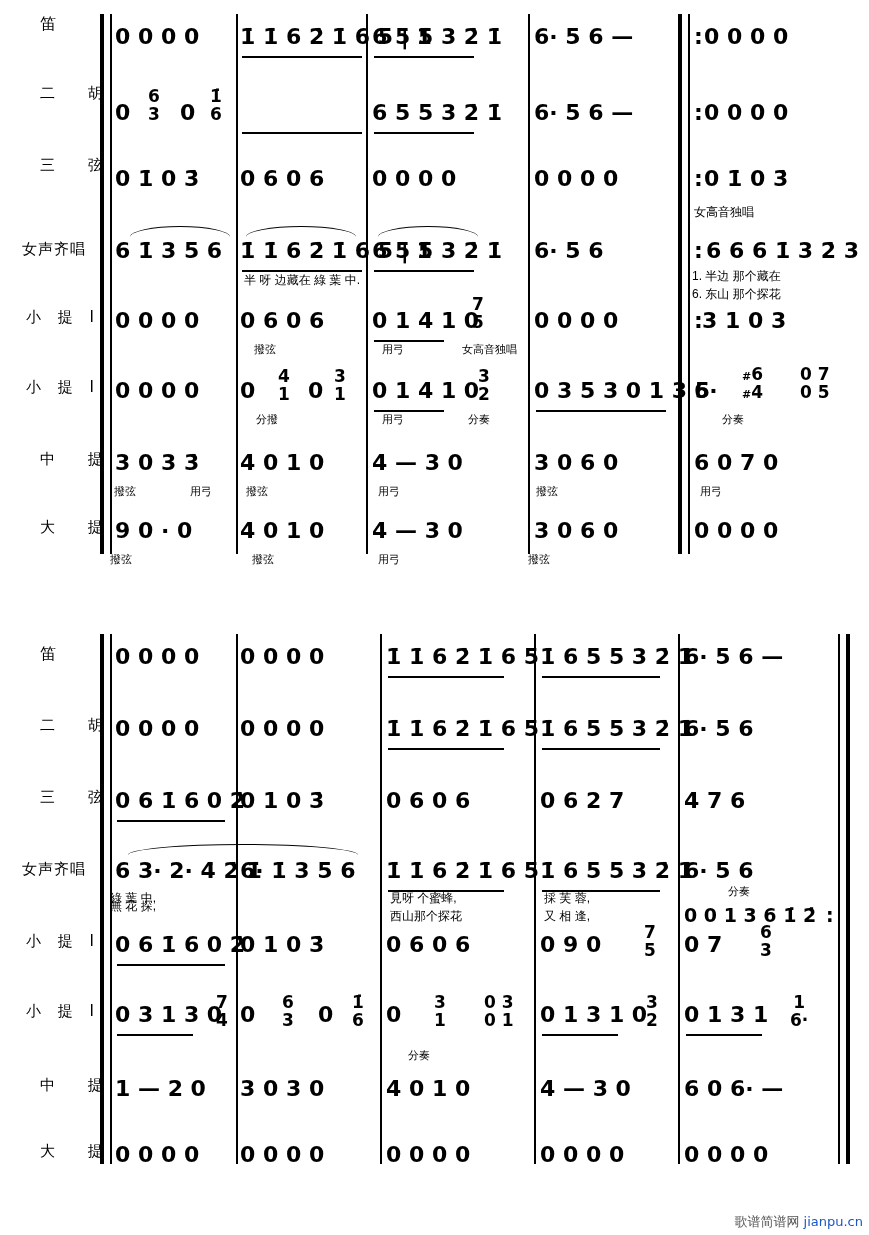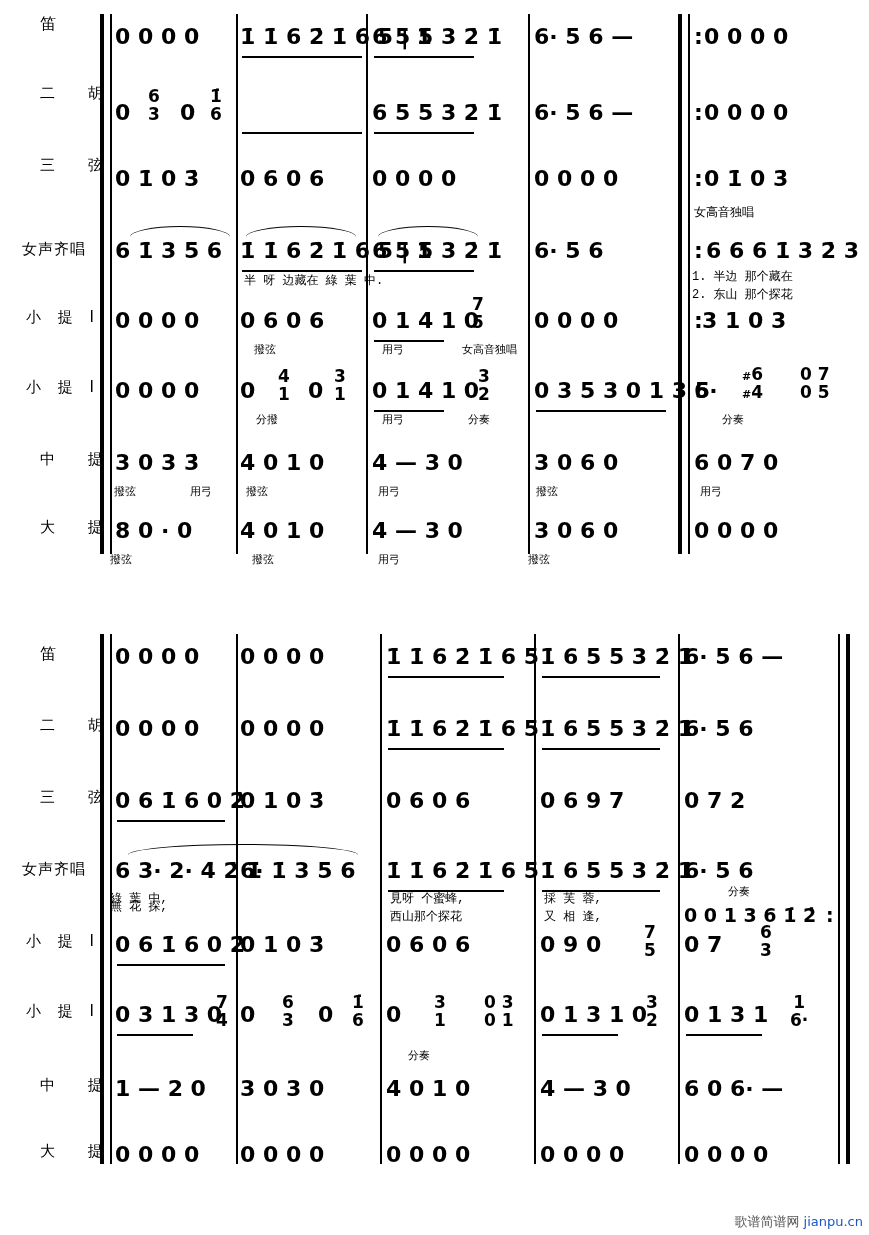--- a/index.html
+++ b/index.html
@@ -9,21 +9,21 @@
   .system{position:relative;}
   .row{position:relative;height:74px;}
 
   .label{position:absolute;left:40px;width:80px;font-size:16px;letter-spacing:6px;font-family:"DejaVu Sans","Liberation Sans",sans-serif;}
   .label.wide{letter-spacing:1px;font-size:15px;left:22px;width:100px;}
 
   
   .vline{position:absolute;width:2px;background:#000;}
   .vline.thick{width:4px;}
   .notes{position:absolute;font-size:22px;font-weight:bold;letter-spacing:0;white-space:nowrap;font-family:"DejaVu Sans","Liberation Sans",sans-serif;}
-  .lyr{position:absolute;font-size:12px;white-space:nowrap;font-family:Liberation Mono, monospace;}
+  .lyr{position:absolute;font-size:12px;white-space:nowrap;font-family:Liberation Sans, sans-serif;}
   .tech{position:absolute;font-size:11px;white-space:nowrap;}
   .beam{position:absolute;height:2px;background:#000;}
   .slur{position:absolute;border-top:1.6px solid #000;border-radius:50%/100% 100% 0 0;height:10px;}
   .repeat{position:absolute;font-size:22px;font-weight:bold;}
   .pagenum{position:absolute;left:0;right:0;text-align:center;font-size:17px;}
   .watermark{position:absolute;right:6px;bottom:4px;font-size:13px;color:#555;}
   .watermark .blue{color:#1a57c4;}
   .fig{position:absolute;font-size:17px;font-weight:bold;line-height:1.05;text-align:center;}
   .solo{position:absolute;font-size:12px;}
 </style>
@@ -87,21 +87,21 @@
       <div class="notes" style="left:534px;top:16px;">6·    5 6</div>
       <div class="repeat" style="left:694px;top:16px;">:</div>
       <div class="notes" style="left:706px;top:16px;">6 6 6 1̇ 3 2̇ 3</div>
       <div class="slur" style="left:130px;top:4px;width:100px;"></div>
       <div class="slur" style="left:246px;top:4px;width:110px;"></div>
       <div class="slur" style="left:378px;top:4px;width:100px;"></div>
       <div class="beam" style="left:242px;top:48px;width:120px;"></div>
       <div class="beam" style="left:374px;top:48px;width:100px;"></div>
       <div class="lyr" style="left:244px;top:50px;">半 呀   边藏在   綠 葉 中.</div>
       <div class="lyr" style="left:692px;top:46px;">1. 半边 那个藏在</div>
-      <div class="lyr" style="left:692px;top:64px;">2. 东山 那个探花</div>
+      <div class="lyr" style="left:692px;top:64px;">6. 东山 那个探花</div>
     </div>
 
     <div class="row" style="position:absolute;top:302px;left:0;width:869px;">
       <div class="label wide" style="left:26px;top:6px;letter-spacing:6px;">小 提 I</div>
       <div class="notes" style="left:115px;top:6px;">0  0   0    0</div>
       <div class="notes" style="left:240px;top:6px;">0   6   0 6</div>
       <div class="notes" style="left:372px;top:6px;">0 1 4 1 0</div>
       <div class="fig" style="left:472px;top:-6px;">7<br>5</div>
       <div class="notes" style="left:534px;top:6px;">0   0   0   0</div>
       <div class="repeat" style="left:694px;top:6px;">:</div>
@@ -143,21 +143,21 @@
       <div class="tech" style="left:114px;top:40px;">撥弦</div>
       <div class="tech" style="left:190px;top:40px;">用弓</div>
       <div class="tech" style="left:246px;top:40px;">撥弦</div>
       <div class="tech" style="left:378px;top:40px;">用弓</div>
       <div class="tech" style="left:536px;top:40px;">撥弦</div>
       <div class="tech" style="left:700px;top:40px;">用弓</div>
     </div>
 
     <div class="row" style="position:absolute;top:512px;left:0;width:869px;">
       <div class="label wide" style="left:40px;top:6px;letter-spacing:14px;">大 提</div>
-      <div class="notes" style="left:115px;top:6px;">8   0 ·  0</div>
+      <div class="notes" style="left:115px;top:6px;">9   0 ·  0</div>
       <div class="notes" style="left:240px;top:6px;">4   0   1 0</div>
       <div class="notes" style="left:372px;top:6px;">4   —   3   0</div>
       <div class="notes" style="left:534px;top:6px;">3   0   6   0</div>
       <div class="notes" style="left:694px;top:6px;">0   0    0 0</div>
       <div class="tech" style="left:110px;top:40px;">撥弦</div>
       <div class="tech" style="left:252px;top:40px;">撥弦</div>
       <div class="tech" style="left:378px;top:40px;">用弓</div>
       <div class="tech" style="left:528px;top:40px;">撥弦</div>
     </div>
   </div>
@@ -193,22 +193,22 @@
       <div class="notes" style="left:684px;top:10px;">6·    5 6</div>
       <div class="beam" style="left:388px;top:42px;width:116px;"></div>
       <div class="beam" style="left:542px;top:42px;width:118px;"></div>
     </div>
 
     <div class="row" style="position:absolute;top:158px;left:0;width:869px;">
       <div class="label wide" style="left:40px;top:10px;letter-spacing:14px;">三 弦</div>
       <div class="notes" style="left:115px;top:10px;">0 6 1̇ 6 0 2̇</div>
       <div class="notes" style="left:240px;top:10px;">0   1  0    3̇</div>
       <div class="notes" style="left:386px;top:10px;">0   6   0 6</div>
-      <div class="notes" style="left:540px;top:10px;">0   6   9   7</div>
-      <div class="notes" style="left:684px;top:10px;">0   7   2</div>
+      <div class="notes" style="left:540px;top:10px;">0   6   2   7</div>
+      <div class="notes" style="left:684px;top:10px;">4   7   6</div>
       <div class="beam" style="left:117px;top:42px;width:108px;"></div>
     </div>
 
     <div class="row" style="position:absolute;top:222px;left:0;width:869px;height:100px;">
       <div class="label wide" style="left:22px;top:18px;letter-spacing:1px;">女声齐唱</div>
       <div class="notes" style="left:115px;top:16px;">6   3·   2· 4̇ 2̇ 1̇</div>
       <div class="notes" style="left:240px;top:16px;">6·    1̇ 3 5 6</div>
       <div class="notes" style="left:386px;top:16px;">1̇ 1̇ 6 2̇ 1̇ 6 5</div>
       <div class="notes" style="left:540px;top:16px;">1̇ 6 5 5 3 2̇ 1̇</div>
       <div class="notes" style="left:684px;top:16px;">6·    5 6</div>

